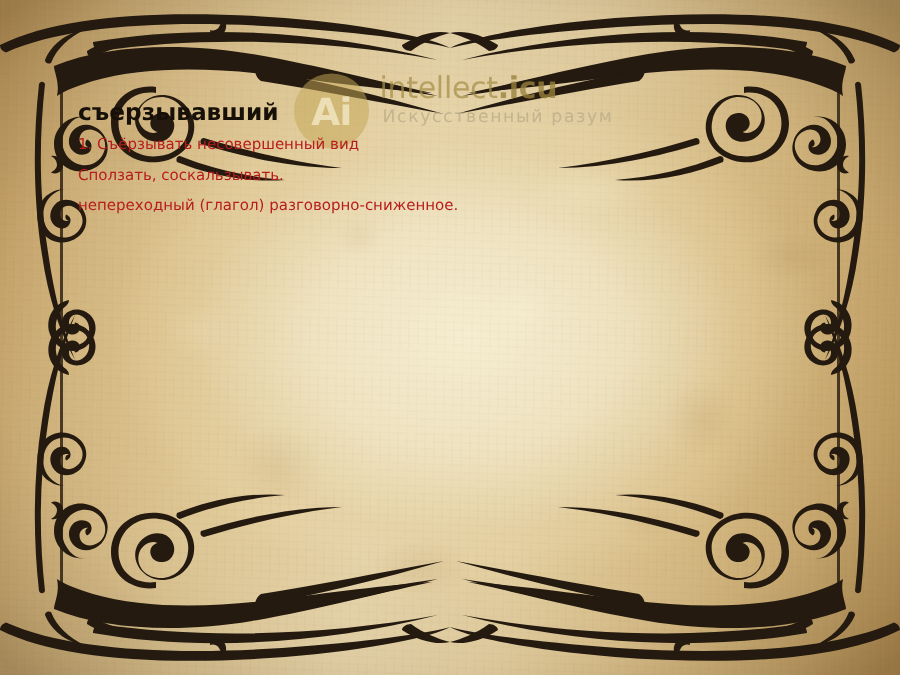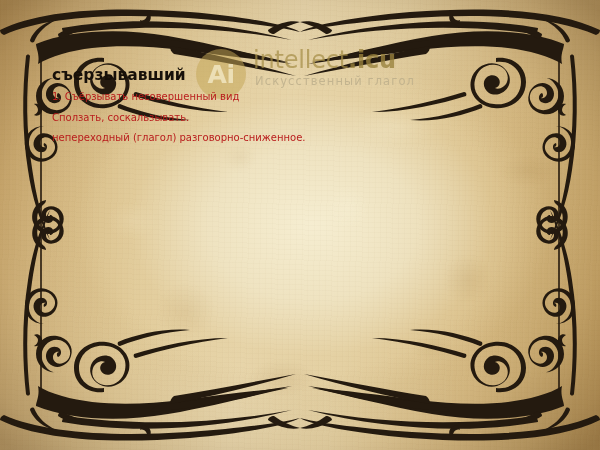--- a/index.html
+++ b/index.html
@@ -115,21 +115,21 @@
   .wm-badge-text {
     font-size: 25px;
     font-weight: bold;
     color: rgba(242,232,198,0.80);
     letter-spacing: -0.5px;
     line-height: 1;
     text-align: center;
   }
   .wm-texts { margin-left: 7px; padding-top: 4px; }
   .wm-main {
-    font-size: 24px;
+    font-size: 20px;
     line-height: 1.02;
     color: rgba(165,142,70,0.72);
     letter-spacing: -0.2px;
     white-space: nowrap;
   }
   .wm-main b { font-weight: bold; color: rgba(152,129,60,0.78); }
   .wm-sub {
     font-size: 11.5px;
     color: rgba(186,172,138,0.80);
     letter-spacing: 1.1px;
@@ -282,21 +282,21 @@
       </g>
     </svg>
   </div>
 
   <div class="watermark">
     <div class="wm-badge">
       <span class="wm-badge-text">Ai</span>
     </div>
     <div class="wm-texts">
       <div class="wm-main"><span>intellect</span><b>.icu</b></div>
-      <div class="wm-sub">Искусственный  глагол</div>
+      <div class="wm-sub">Искусственный  разум</div>
     </div>
   </div>
 
   <div class="content">
     <div class="headword">съерзывавший</div>
     <div class="definition">
       <div class="def-line">1. Съёрзывать  несовершенный вид</div>
       <div class="def-line">Сползать, соскальзывать.</div>
       <div class="def-line">непереходный (глагол)  разговорно-сниженное.</div>
     </div>

